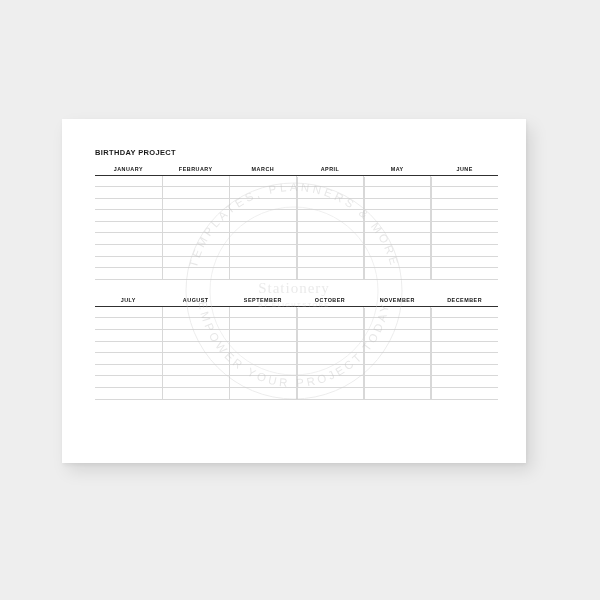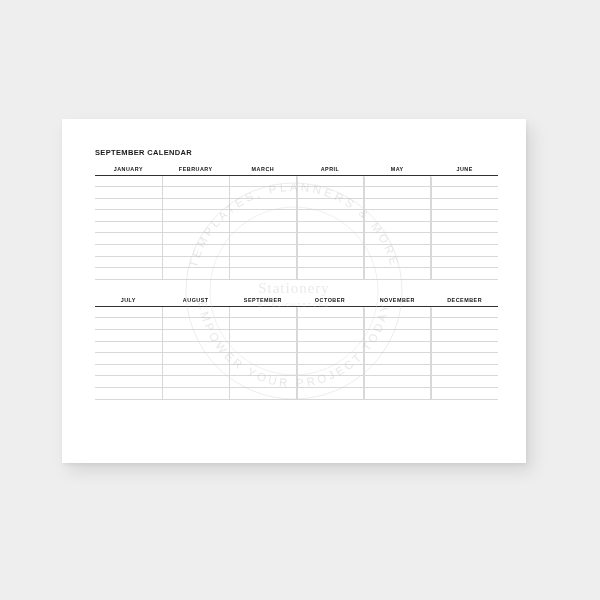--- a/index.html
+++ b/index.html
@@ -122,21 +122,21 @@
   }
 </style>
 </head>
 <body>
 
 <div id="stage">
 
   <div id="sheet">
     <div id="sheet-inner">
 
-      <div class="doc-title">SEPTEMBER CALENDAR</div>
+      <div class="doc-title">BIRTHDAY PROJECT</div>
 
       <div class="half">
         <table class="cal">
           <thead>
             <tr>
               <th>JANUARY</th>
               <th>FEBRUARY</th>
               <th>MARCH</th>
               <th>APRIL</th>
               <th>MAY</th>

